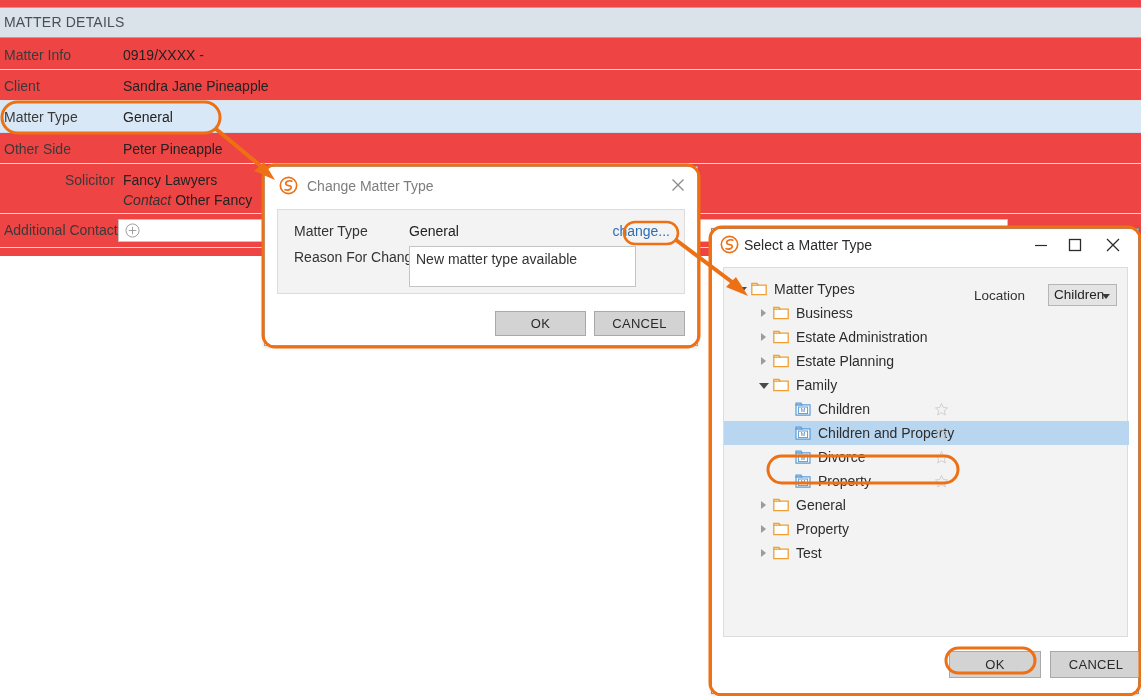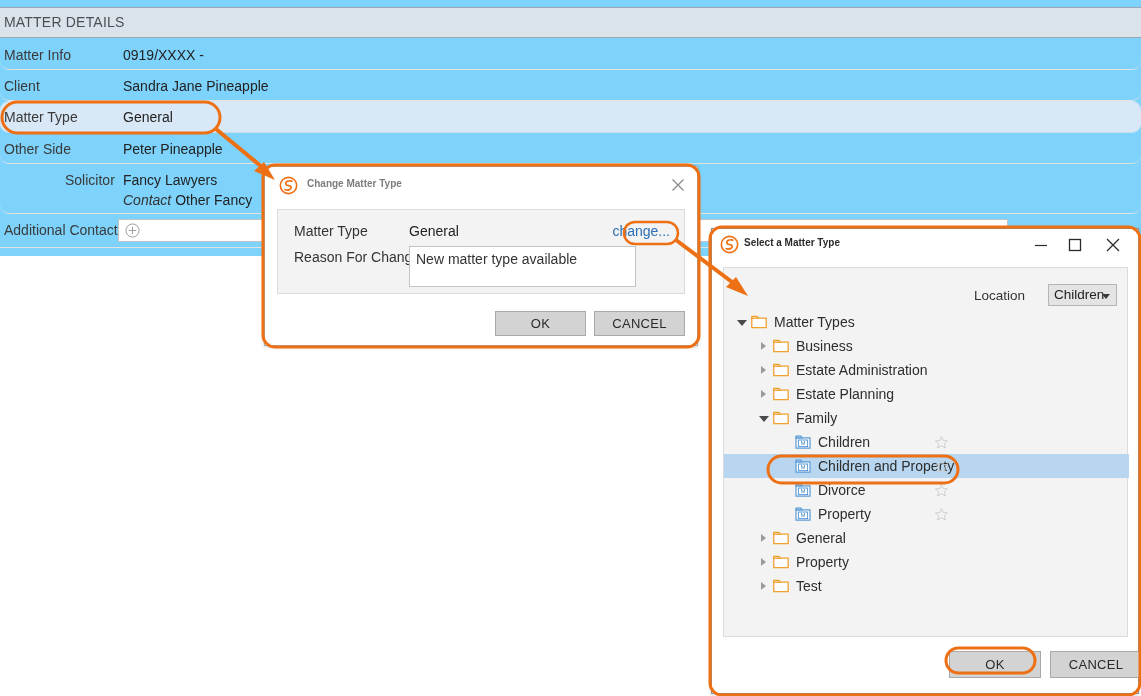--- a/index.html
+++ b/index.html
@@ -16,21 +16,21 @@
     font-size: 13.5px;
     color: #333333;
   }
 
   
   #matter-details {
     position: absolute;
     left: 0; top: 0;
     width: 1141px;
     height: 256px;
-    background: #7dd3fc;
+    background: #ef4444;
   }
   .md-topline {
     position: absolute; left: 0; top: 7px;
     width: 1141px; height: 1px; background: #9aa6b2;
   }
   .md-header {
     position: absolute; left: 0; top: 8px;
     width: 1141px; height: 30px;
     background: #dbe3ea;
     border-bottom: 1px solid #9aa6b2;
@@ -41,21 +41,20 @@
     font-size: 14px;
     color: #4a4f55;
     letter-spacing: .2px;
   }
   .md-row {
     position: absolute;
     left: 0;
     width: 1141px;
     border-bottom: 1px solid #e2e2e2;
     box-sizing: border-box;
-    border-radius: 9px;
   }
   .md-row.highlight { background: #d9e8f6; border-bottom-color: #c9dcee; }
   .md-label {
     position: absolute; left: 4px; top: 8px;
     color: #3a3a3a;
     font-size: 14px;
     white-space: nowrap;
   }
   .md-label.indent { left: 25px; margin-left: 40px; }
   .md-value {
@@ -86,23 +85,22 @@
   
   .dialog {
     position: absolute;
     background: #ffffff;
     border: 1px solid #a6a6a6;
     box-sizing: border-box;
     box-shadow: 0 1px 4px rgba(0,0,0,.18);
   }
   .dlg-title {
     position: absolute;
-    font-size: 10px;
+    font-size: 14px;
     white-space: nowrap;
-    font-weight: bold;
   }
   .logo-swirl { position: absolute; }
 
   
   #change-matter-type {
     left: 264px; top: 166px;
     width: 434px; height: 180px;
   }
   #cmt-title { left: 42px; top: 11px; color: #7d7d7d; }
   #cmt-logo { left: 14px; top: 9px; }
@@ -192,21 +190,21 @@
     line-height: 20px;
   }
   #location-caret {
     position: absolute; right: 6px; top: 9px;
     width: 0; height: 0;
     border-left: 4px solid transparent;
     border-right: 4px solid transparent;
     border-top: 5px solid #3a3a3a;
   }
 
-  #tree { position: absolute; left: 0; top: 9px; width: 405px; margin-top: 33px; }
+  #tree { position: absolute; left: 0; top: 9px; width: 405px; }
   .tree-node {
     position: relative;
     height: 24px;
     display: flex;
     align-items: center;
     font-size: 14px;
     color: #2d2d2d;
     white-space: nowrap;
   }
   .tree-node.selected { background: #b8d6f0; }

